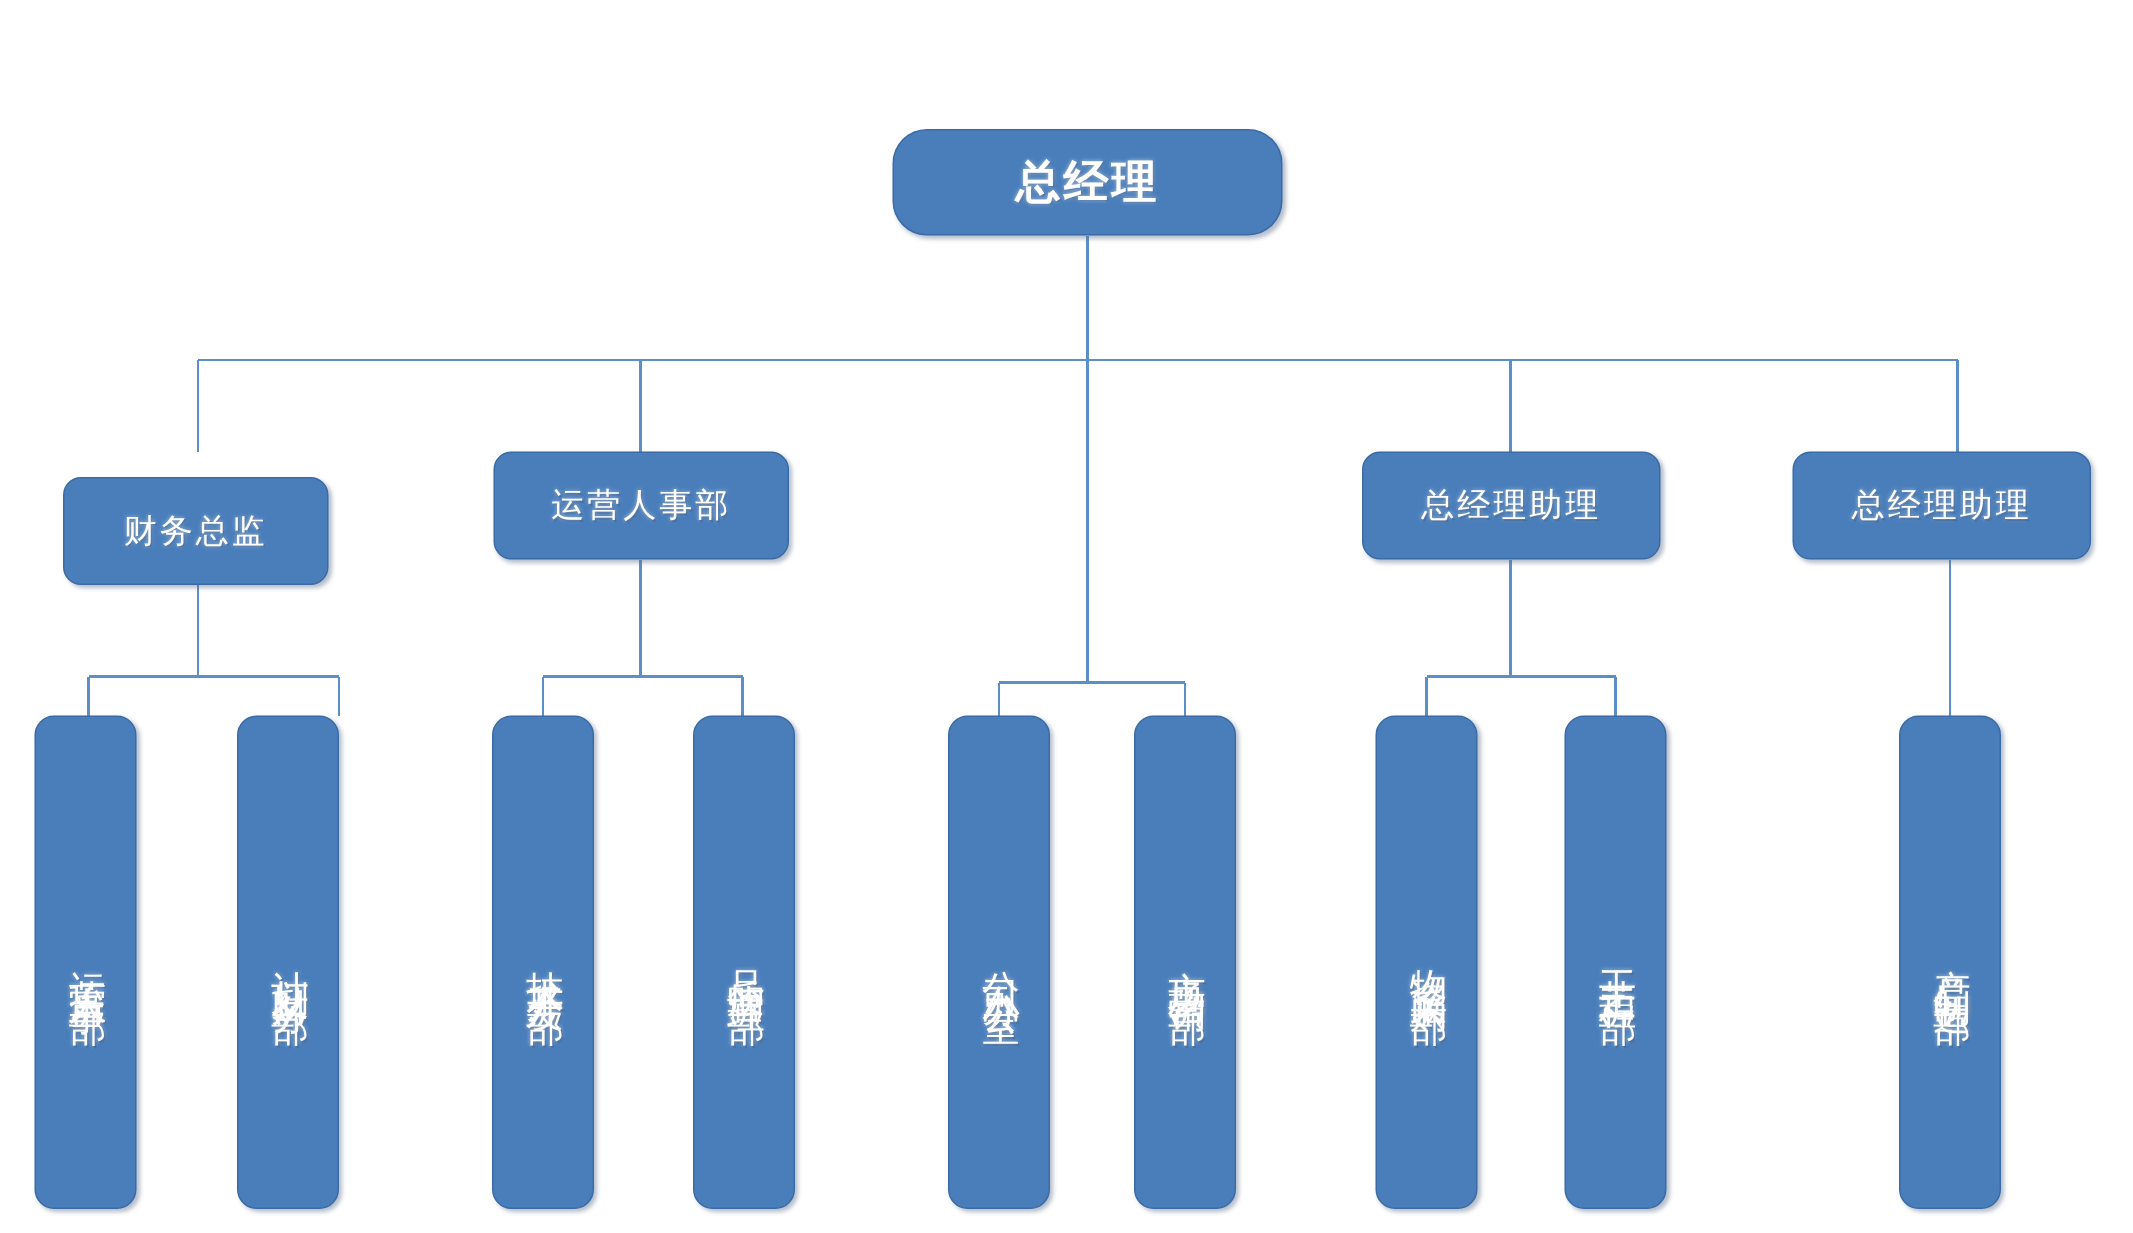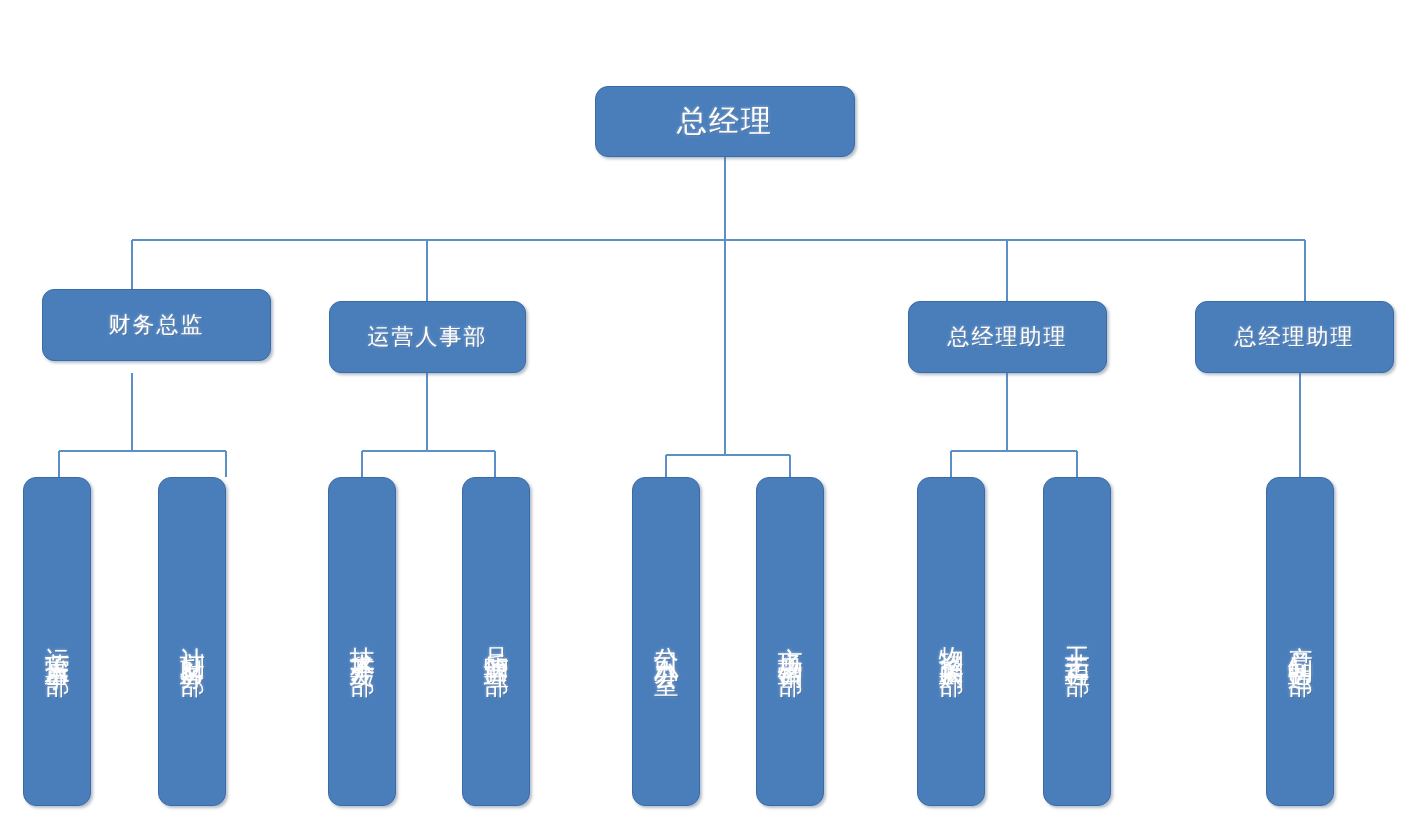--- a/index.html
+++ b/index.html
@@ -35,21 +35,22 @@
     align-items: center;
     justify-content: center;
     color: #ffffff;
     text-shadow: 0 0 3px rgba(255,255,255,0.55),
                  1px 1px 1px rgba(40,70,110,0.55);
     letter-spacing: 2px;
     z-index: 2;
   }
   .node.level1 {
     font-size: 30px;
-    border-radius: 13px;
+    border-radius: 23px;
+    font-weight: bold;
   }
   .node.level2 {
     font-size: 22px;
     border-radius: 12px;
   }
   .node.level3 {
     border-radius: 13px;
     font-size: 25px;
     align-items: center;
     justify-content: center;
@@ -104,21 +105,21 @@
       <path d="M 1077 451 L 1077 477"></path>
 
       <path d="M 1300 373 L 1300 477"></path>
     </g>
   </svg>
 
   <div class="node level1" style="left:595px; top:86px; width:260px; height:71px;">
     <span class="htext">总经理</span>
   </div>
 
-  <div class="node level2" style="left:42px; top:289px; width:229px; height:72px;">
+  <div class="node level2" style="left:42px; top:318px; width:177px; height:72px;">
     <span class="htext">财务总监</span>
   </div>
 
   <div class="node level2" style="left:329px; top:301px; width:197px; height:72px;">
     <span class="htext">运营人事部</span>
   </div>
 
   <div class="node level2" style="left:908px; top:301px; width:199px; height:72px;">
     <span class="htext">总经理助理</span>
   </div>

